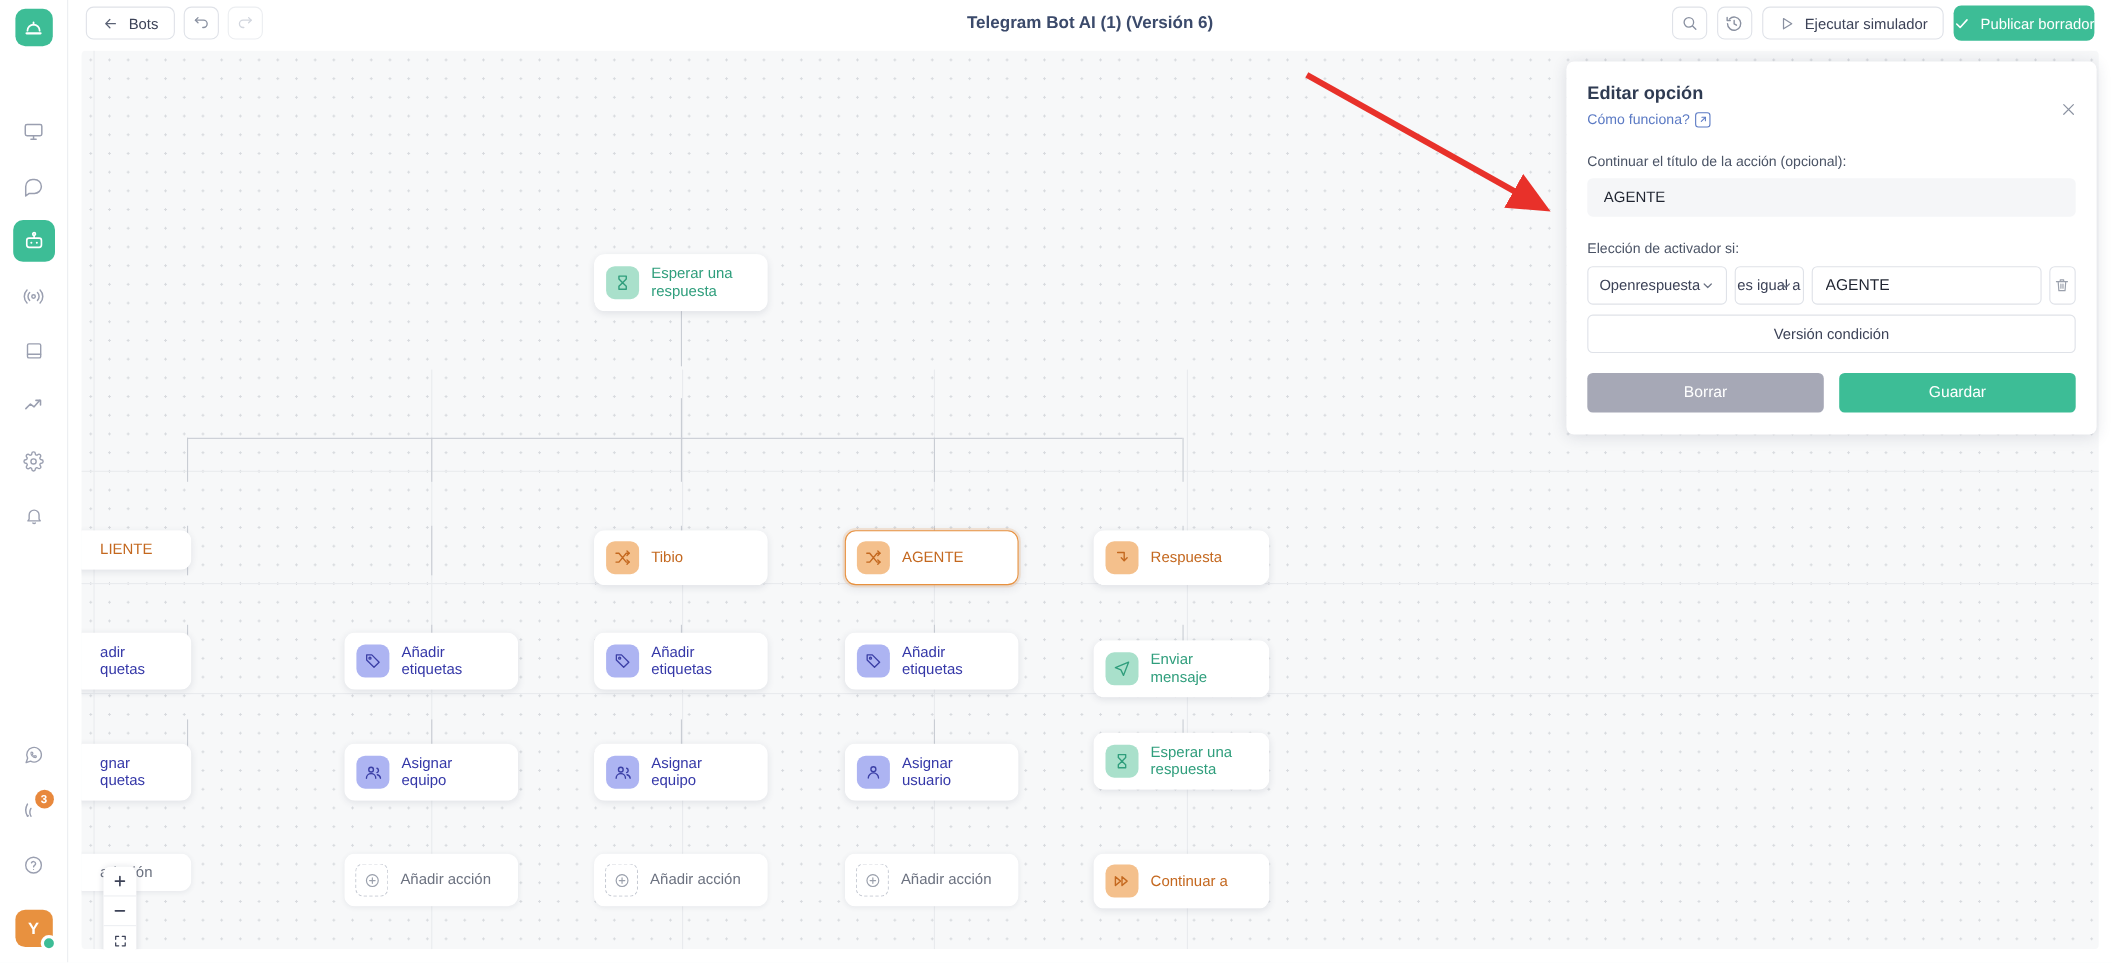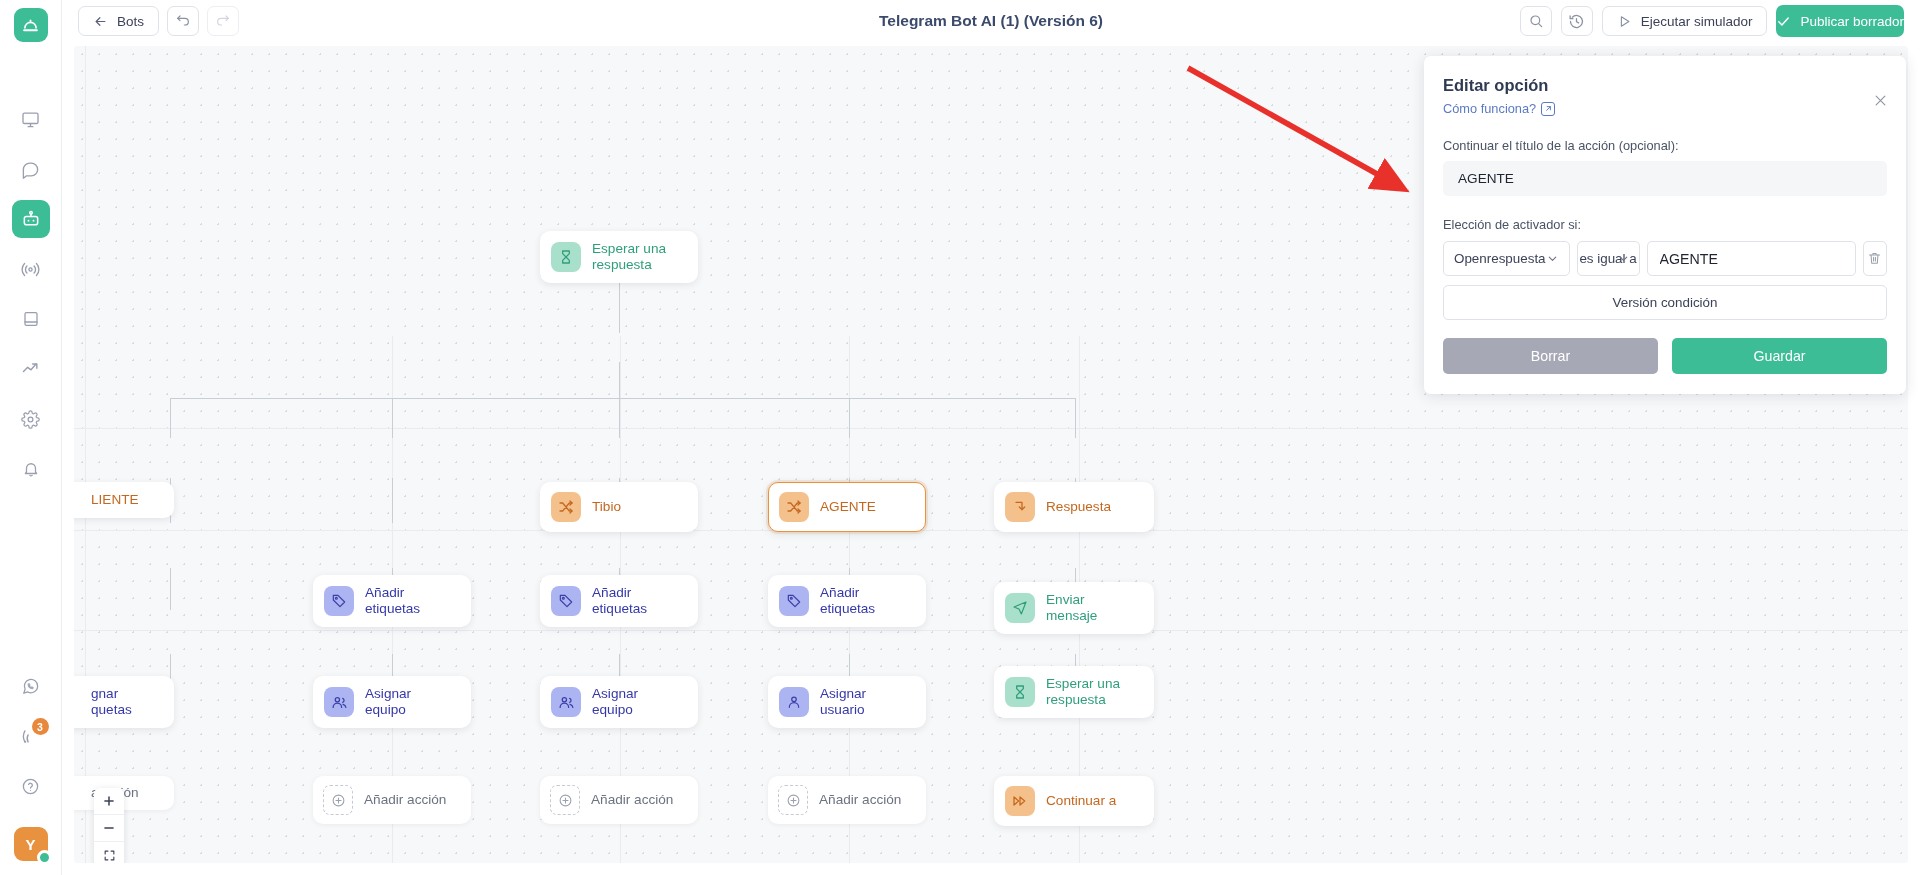--- a/index.html
+++ b/index.html
@@ -416,20 +416,24 @@
     <div class="node" style="left:920px; top:436px; width:160px;">
       <span class="node-ico ico-orange">
         <svg width="16" height="16" viewBox="0 0 24 24" fill="none" stroke="currentColor" stroke-width="1.9" stroke-linecap="round" stroke-linejoin="round">
           <path d="M6 5h9v11"></path>
             <path d="M11 12l4 4 4-4"></path>
         </svg>
       </span>
       <span class="node-lbl txt-orange">Respuesta</span>
     </div>
 
+    <div class="node" style="left:-40px; top:529px; width:140px; padding-left:56px;">
+      <span class="node-lbl txt-blue">adir
+quetas</span>
+    </div>
 
     <div class="node" style="left:239px; top:529px; width:158px;">
       <span class="node-ico ico-blue">
         <svg width="16" height="16" viewBox="0 0 24 24" fill="none" stroke="currentColor" stroke-width="1.8" stroke-linecap="round" stroke-linejoin="round">
           <path d="M20.5 13.5l-7 7-10-10V3.5h7z"></path>
             <circle cx="8" cy="8" r="1.4"></circle>
         </svg>
       </span>
       <span class="node-lbl txt-blue">Añadir
 etiquetas</span>

